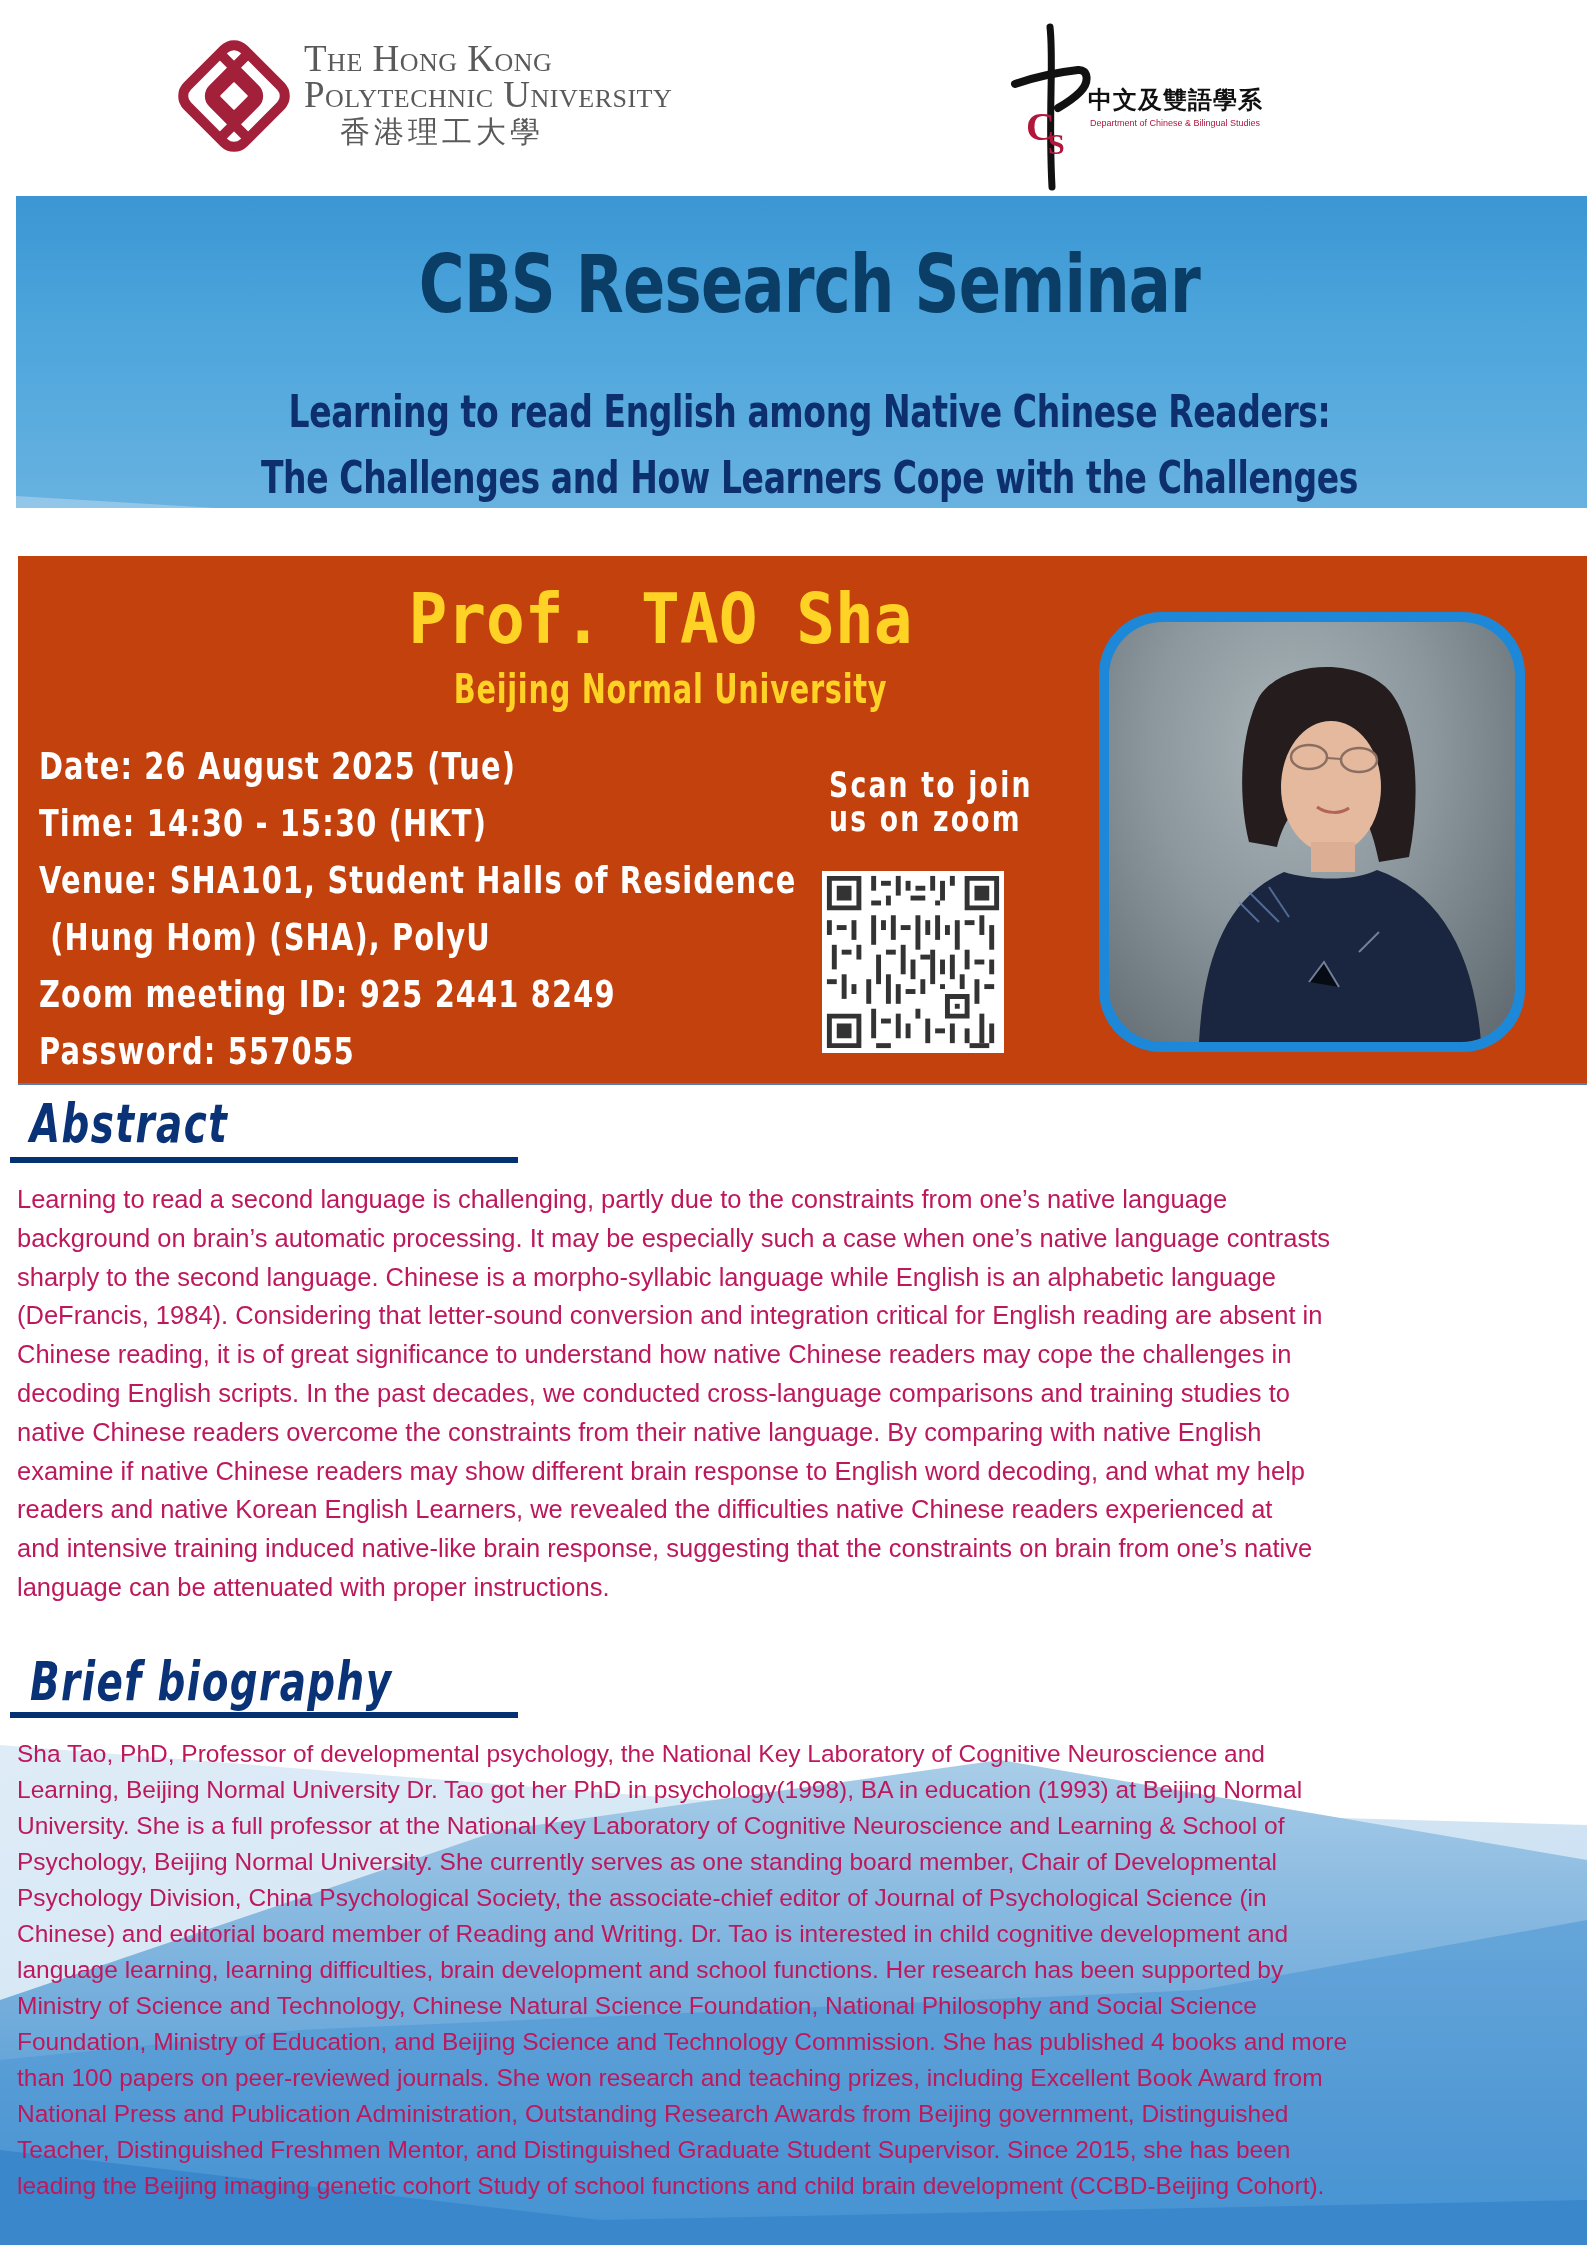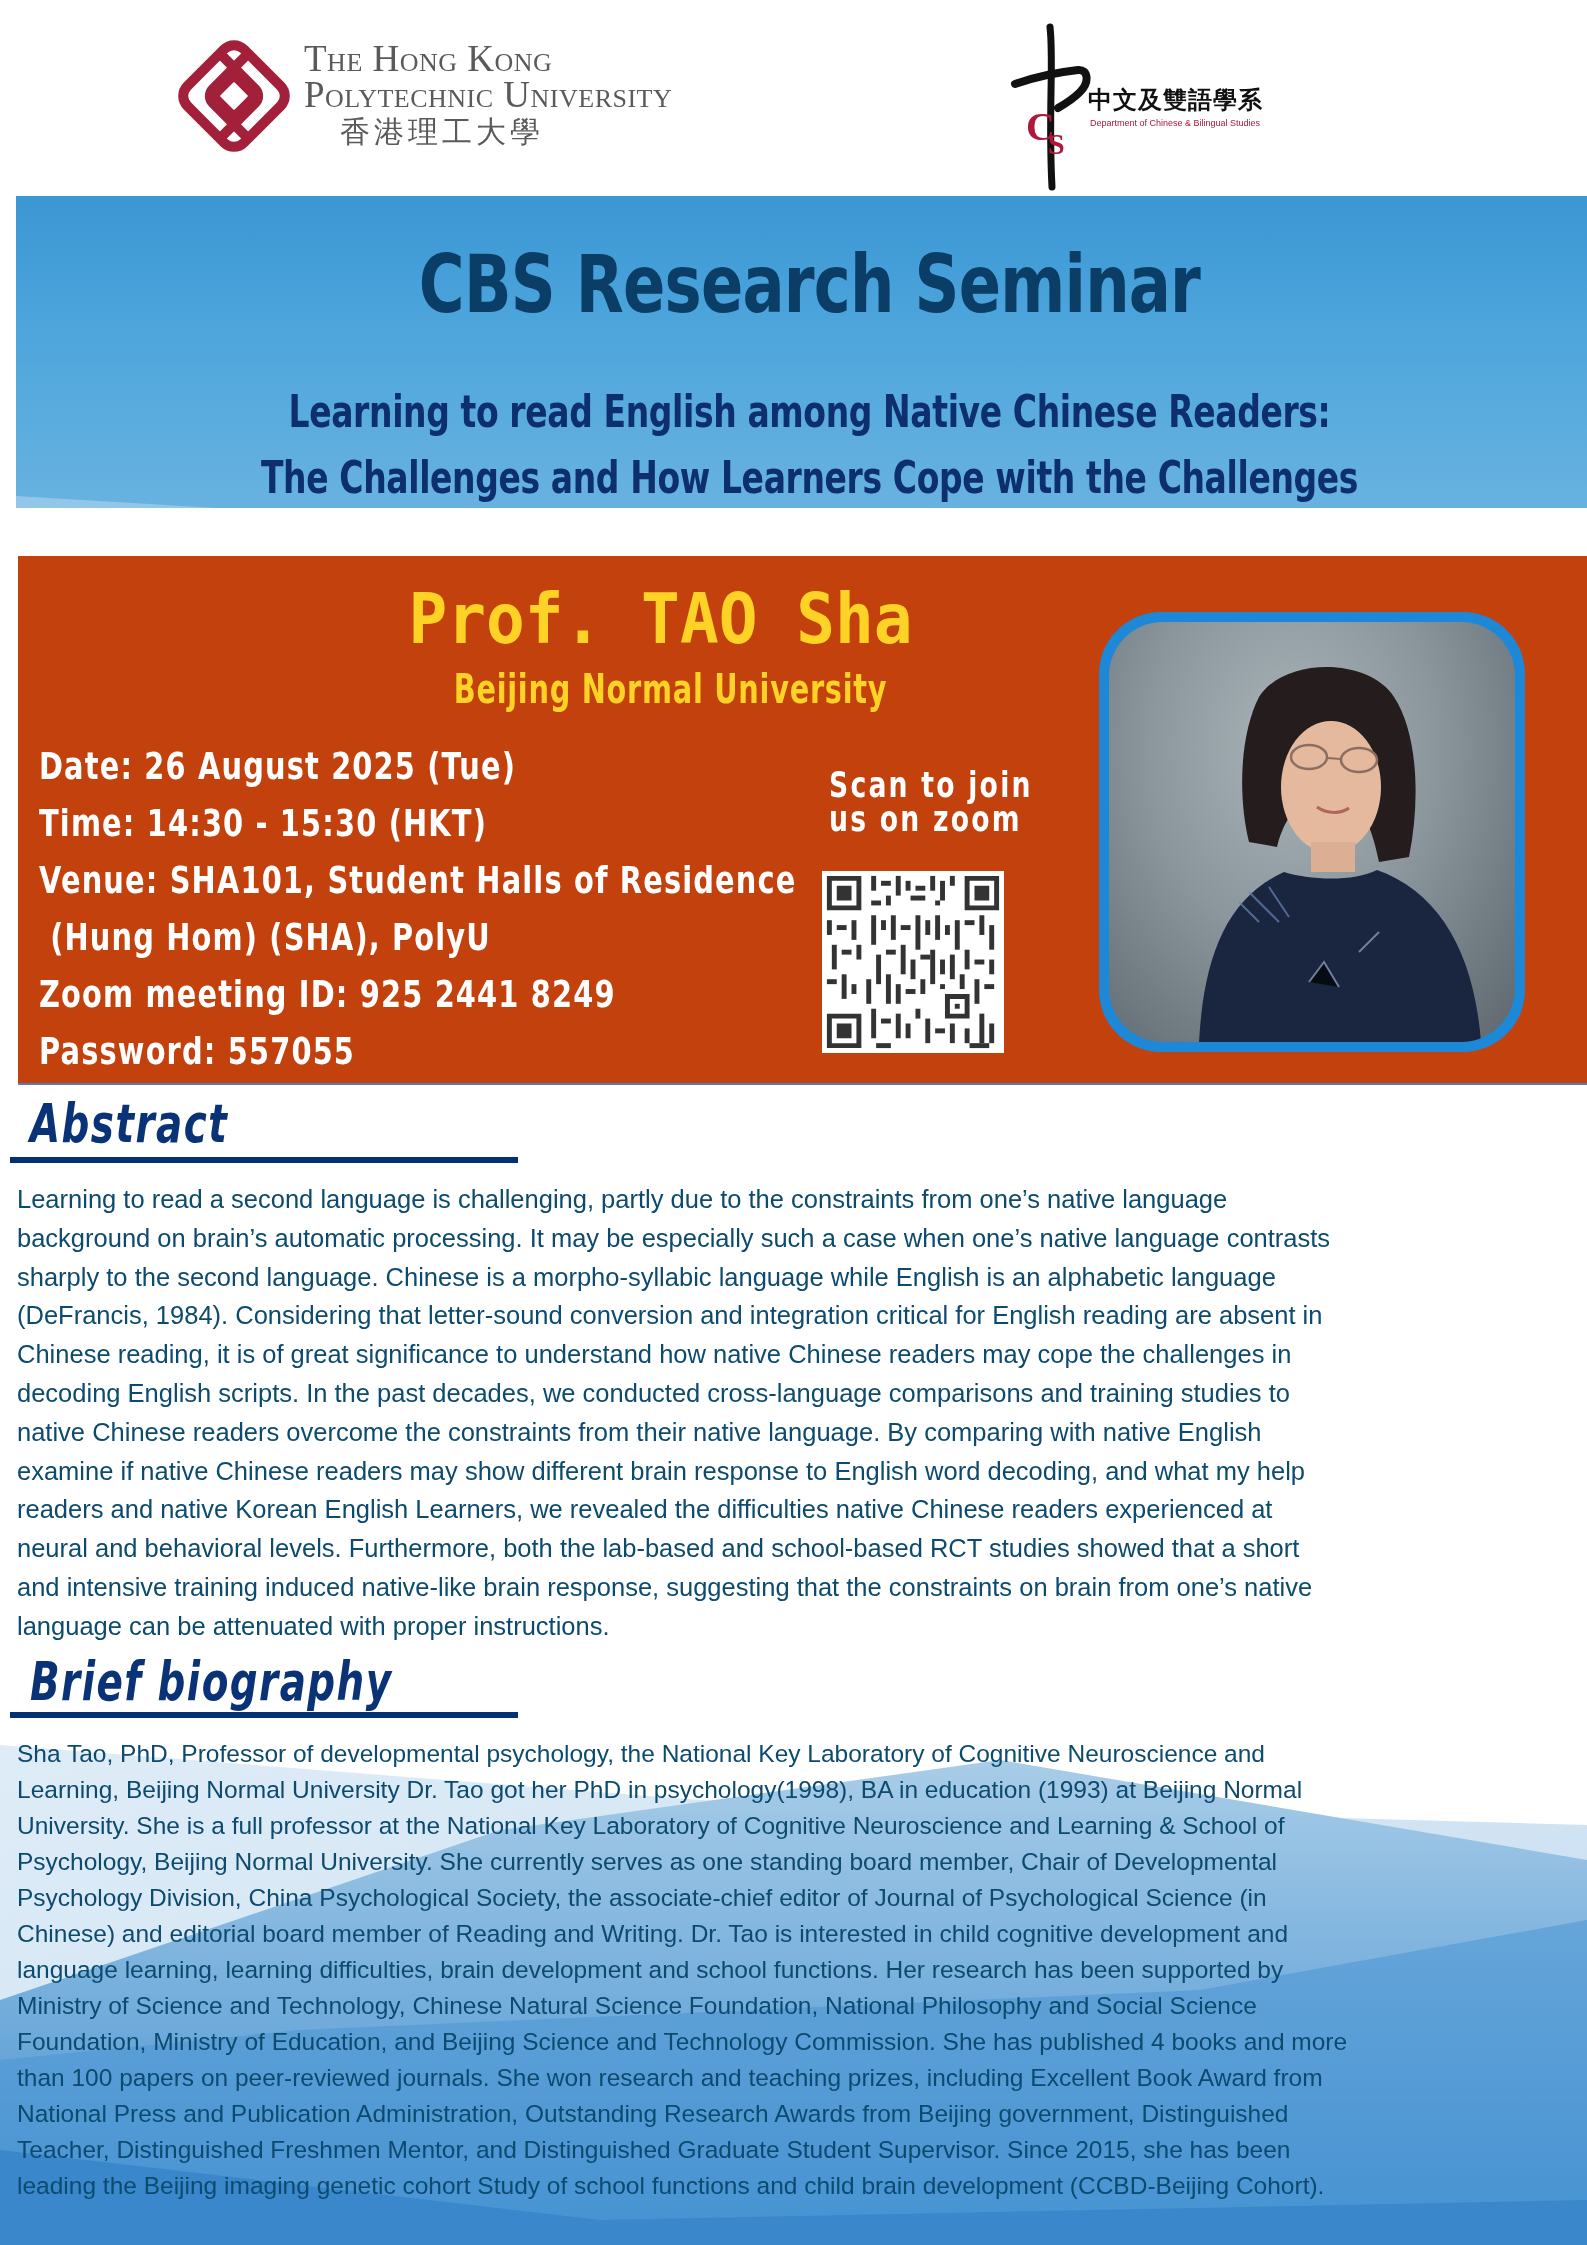--- a/index.html
+++ b/index.html
@@ -48,21 +48,21 @@
   .qr { position: absolute; left: 822px; top: 871px; width: 182px; height: 182px; background: #fff; }
   .photo-frame { position: absolute; left: 1099px; top: 612px; width: 426px; height: 440px; border-radius: 62px;
     background: #1e88d8; }
   .photo { position: absolute; left: 10px; top: 10px; width: 406px; height: 420px; border-radius: 54px; overflow: hidden;
     background: radial-gradient(ellipse at 45% 30%, #aab4b9 0%, #8b979d 45%, #5d676d 100%); }
 
   .section-title { position: absolute; left: 30px; font-family: "DejaVu Sans", sans-serif; font-weight: bold; font-style: italic;
     font-size: 54px; color: #0a3276; transform-origin: left top; transform: scaleX(0.72); letter-spacing: 2px; }
   .section-rule { position: absolute; left: 10px; width: 508px; height: 6px; background: #033172; }
   .body-text { position: absolute; left: 17px; width: 1550px; font-family: "Liberation Sans", sans-serif;
-    font-size: 25.5px; line-height: 38.8px; color: #0c4a6e; }
+    font-size: 25.5px; line-height: 38.8px; color: #be185d; }
   .lower-bg { position: absolute; left: 0; top: 1700px; width: 1587px; height: 545px; overflow: hidden; }
 </style>
 </head>
 <body>
 
 <div class="header">
   <div class="polyu-logo">
     <svg class="polyu-mark" viewBox="0 0 124 124">
       <g transform="rotate(45 62 62)" fill="none" stroke="#a3203a" stroke-width="10">
         <rect x="22" y="22" width="80" height="80" rx="14"></rect>
@@ -244,21 +244,20 @@
 <div class="body-text" style="top:1180px">
   <div>Learning to read a second language is challenging, partly due to the constraints from one’s native language</div>
   <div>background on brain’s automatic processing. It may be especially such a case when one’s native language contrasts</div>
   <div>sharply to the second language. Chinese is a morpho-syllabic language while English is an alphabetic language</div>
   <div>(DeFrancis, 1984). Considering that letter-sound conversion and integration critical for English reading are absent in</div>
   <div>Chinese reading, it is of great significance to understand how native Chinese readers may cope the challenges in</div>
   <div>decoding English scripts. In the past decades, we conducted cross-language comparisons and training studies to</div>
   <div>native Chinese readers overcome the constraints from their native language. By comparing with native English</div>
   <div>examine if native Chinese readers may show different brain response to English word decoding, and what my help</div>
   <div>readers and native Korean English Learners, we revealed the difficulties native Chinese readers experienced at</div>
-  <div>neural and behavioral levels. Furthermore, both the lab-based and school-based RCT studies showed that a short</div>
   <div>and intensive training induced native-like brain response, suggesting that the constraints on brain from one’s native</div>
   <div>language can be attenuated with proper instructions.</div>
 </div>
 
 <div class="section-title" style="top:1650px">Brief biography</div>
 <div class="section-rule" style="top:1712px"></div>
 <div class="body-text" style="top:1736px; line-height:36px; font-size:24.5px">
   <div>Sha Tao, PhD, Professor of developmental psychology, the National Key Laboratory of Cognitive Neuroscience and</div>
   <div>Learning, Beijing Normal University Dr. Tao got her PhD in psychology(1998), BA in education (1993) at Beijing Normal</div>
   <div>University. She is a full professor at the National Key Laboratory of Cognitive Neuroscience and Learning &amp; School of</div>

